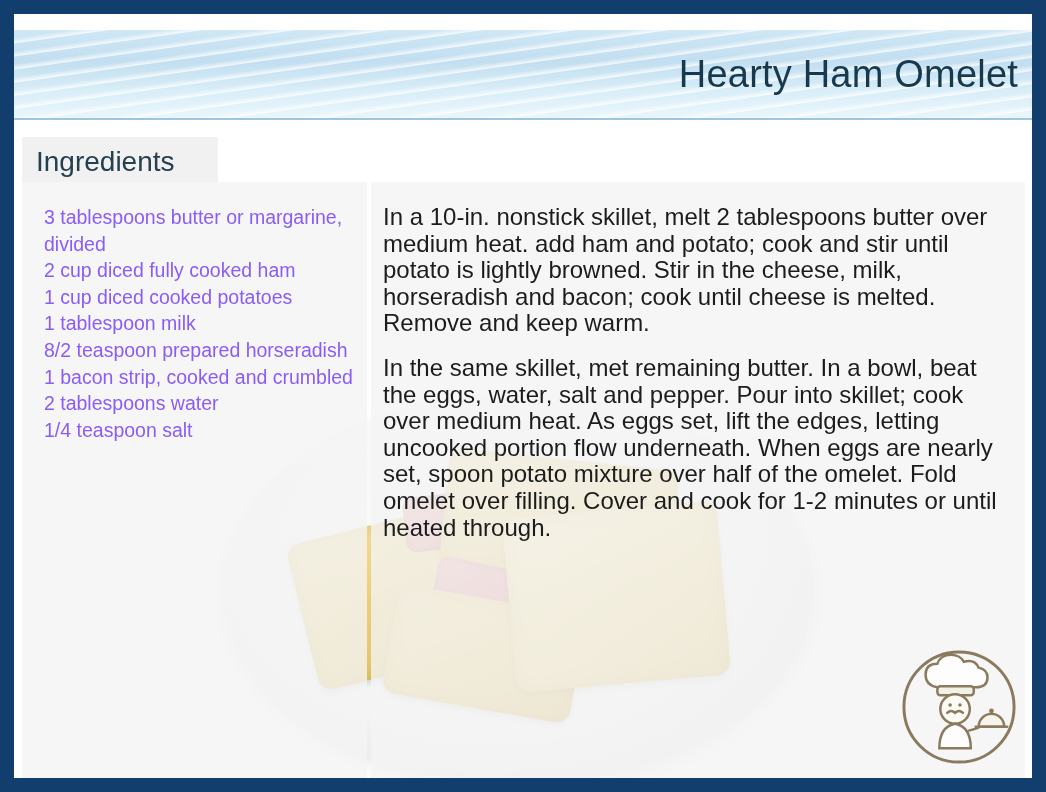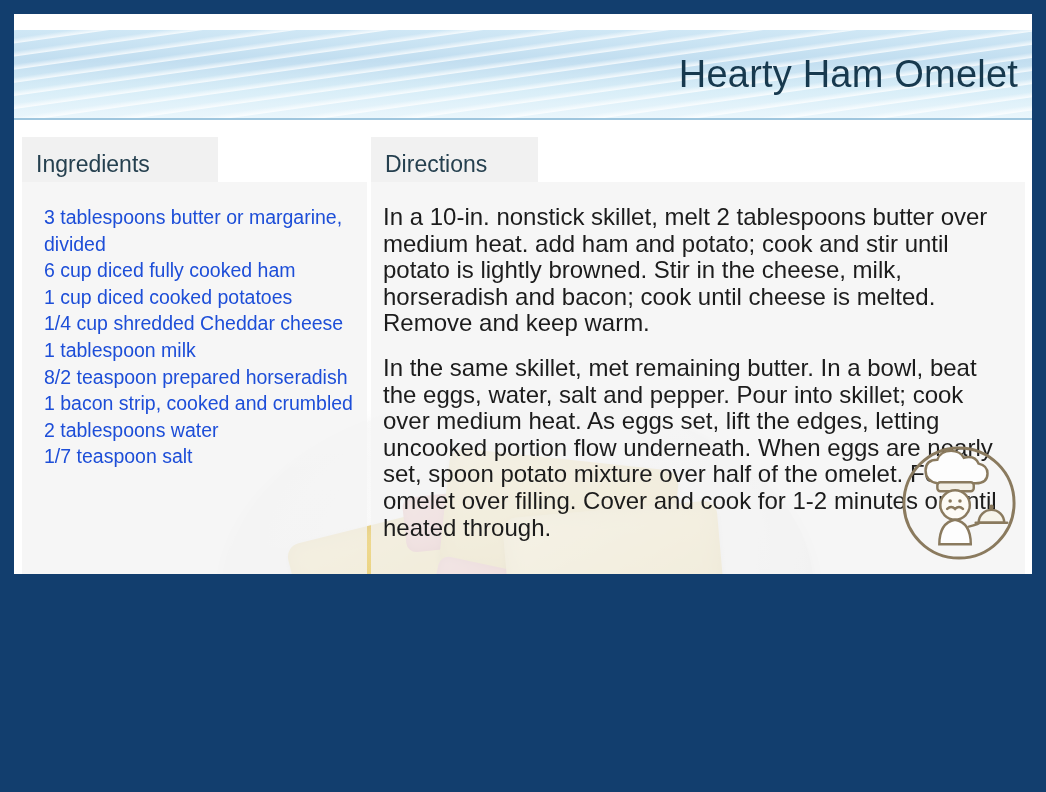--- a/index.html
+++ b/index.html
@@ -21,21 +21,21 @@
     height: 792px;
     background: #123e6e;
     box-sizing: border-box;
   }
 
   .slide {
     position: absolute;
     left: 14px;
     top: 14px;
     width: 1018px;
-    height: 560px;
+    height: 764px;
     background: #ffffff;
     box-sizing: border-box;
     overflow: hidden;
   }
 
   
   .title-band {
     position: absolute;
     left: 0px;
     top: 16px;
@@ -139,33 +139,33 @@
     height: 45px;
     background: #f1f1f1;
     box-sizing: border-box;
   }
   .head-ing { left: 8px;  width: 196px; }
   .head-dir { left: 357px; width: 167px; }
   .head-text {
     position: absolute;
     left: 14px;
     bottom: 4px;
-    font-size: 23px;
+    font-size: 28px;
     color: #25404f;
     white-space: nowrap;
   }
 
   .ingredients-list {
     position: absolute;
     left: 22px;
     top: 22px;
     right: 2px;
     font-size: 19.5px;
     line-height: 26.6px;
-    color: #1d4ed8;
+    color: #8b5cf6;
   }
   .ingredients-list div { white-space: normal; }
 
   .directions-body {
     position: absolute;
     left: 12px;
     top: 22px;
     right: 14px;
     font-size: 24px;
     line-height: 26.6px;
@@ -202,44 +202,40 @@
         <div class="ham h2"></div>
         <div class="wedge w4"></div>
         <div class="wedge w3"></div>
       </div>
       <div class="photo-fade"></div>
     </div>
 
     <div class="pane pane-ingredients">
       <div class="ingredients-list">
         <div>3 tablespoons butter or margarine, divided</div>
-        <div>6 cup diced fully cooked ham</div>
+        <div>2 cup diced fully cooked ham</div>
         <div>1 cup diced cooked potatoes</div>
-        <div>1/4 cup shredded Cheddar cheese</div>
         <div>1 tablespoon milk</div>
         <div>8/2 teaspoon prepared horseradish</div>
         <div>1 bacon strip, cooked and crumbled</div>
         <div>2 tablespoons water</div>
-        <div>1/7 teaspoon salt</div>
+        <div>1/4 teaspoon salt</div>
       </div>
     </div>
 
     <div class="pane pane-directions">
       <div class="directions-body">
         <p>In a 10-in. nonstick skillet, melt 2 tablespoons butter over medium heat. add ham and potato; cook and stir until potato is lightly browned. Stir in the cheese, milk, horseradish and bacon; cook until cheese is melted. Remove and keep warm.</p>
         <p>In the same skillet, met remaining butter. In a bowl, beat the eggs, water, salt and pepper. Pour into skillet; cook over medium heat. As eggs set, lift the edges, letting uncooked portion flow underneath. When eggs are nearly set, spoon potato mixture over half of the omelet. Fold omelet over filling. Cover and cook for 1-2 minutes or until heated through.</p>
       </div>
     </div>
 
     <div class="head-tab head-ing">
       <div class="head-text">Ingredients</div>
     </div>
-    <div class="head-tab head-dir">
-      <div class="head-text">Directions</div>
-    </div>
 
     <div class="chef-logo">
       <svg viewBox="0 0 120 120" width="118" height="118" aria-hidden="true">
         <circle cx="60" cy="60" r="56" fill="none" stroke="#8a7a5e" stroke-width="3"></circle>
 
         <path d="M38 40 q-12 -2 -12 -13 q0 -11 12 -11 q3 -9 14 -9 q9 0 13 7 q11 -3 15 6 q9 2 9 10 q0 10 -12 10 z" fill="#fdfdfd" stroke="#8a7a5e" stroke-width="2.5"></path>
         <rect x="38" y="39" width="37" height="9" rx="3" fill="#f3f0e7" stroke="#8a7a5e" stroke-width="2.5"></rect>
 
         <circle cx="56" cy="62" r="15" fill="#fdfbf5" stroke="#8a7a5e" stroke-width="2.5"></circle>
         <circle cx="51" cy="58" r="1.8" fill="#8a7a5e"></circle>

